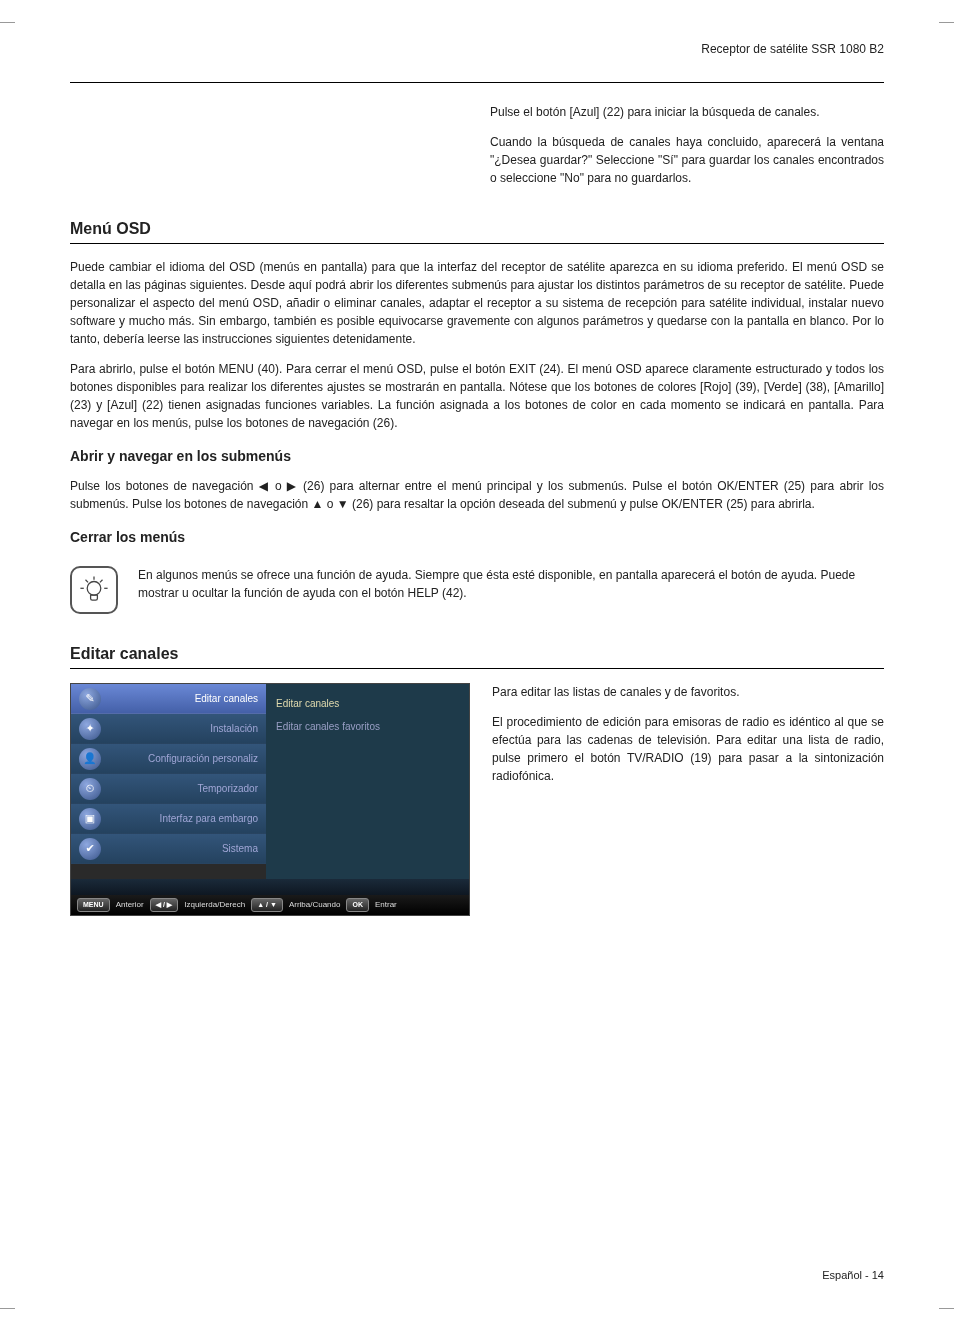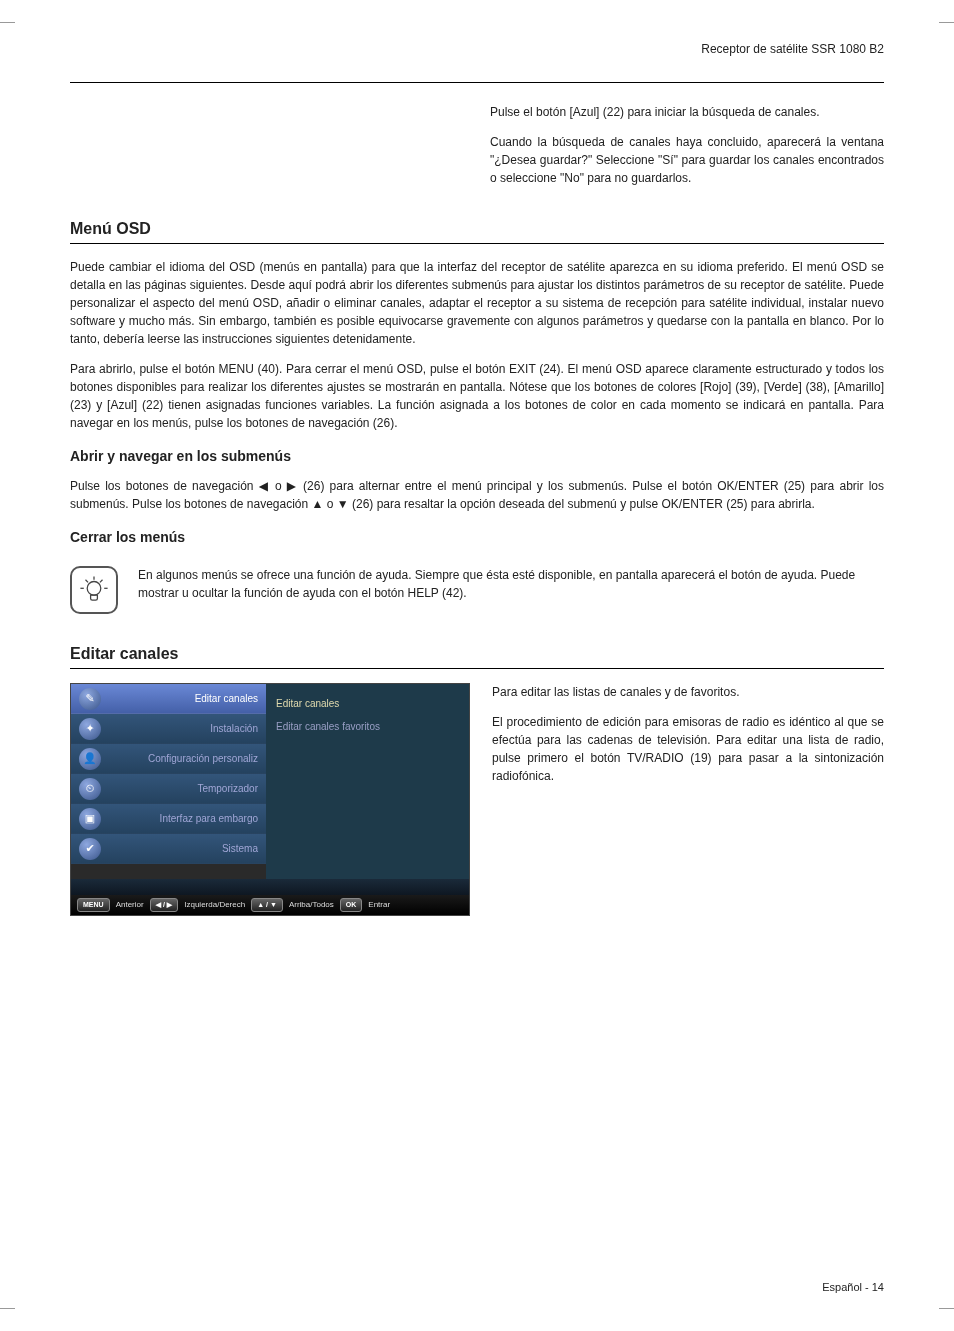--- a/index.html
+++ b/index.html
@@ -118,21 +118,21 @@
     padding: 1px 5px;
     border-radius: 3px;
     font-size: 7px;
     font-weight: bold;
     color: #fff;
   }
   .foot-label { font-size: 8px; }
 
   .page-footer {
     position: absolute;
-    bottom: 36px; right: 70px;
+    bottom: 48px; right: 70px;
     font-size: 11px;
   }
 </style>
 </head>
 <body>
 
 <div class="crop-mark crop-tl-h"></div>
 <div class="crop-mark crop-tr-h"></div>
 <div class="crop-mark crop-bl-h"></div>
 <div class="crop-mark crop-br-h"></div>
@@ -214,21 +214,21 @@
           <div class="r-item">Editar canales favoritos</div>
         </div>
       </div>
       <div class="osd-gap"></div>
       <div class="osd-footer">
         <span class="foot-badge">MENU</span>
         <span class="foot-label">Anterior</span>
         <span class="foot-badge">◀ / ▶</span>
         <span class="foot-label">Izquierda/Derech</span>
         <span class="foot-badge">▲ / ▼</span>
-        <span class="foot-label">Arriba/Todos</span>
+        <span class="foot-label">Arriba/Cuando</span>
         <span class="foot-badge">OK</span>
         <span class="foot-label">Entrar</span>
       </div>
     </div>
   </div>
   <div class="col-right">
     <p>Para editar las listas de canales y de favoritos.</p>
     <p>El procedimiento de edición para emisoras de radio es idéntico al que se efectúa para las cadenas de televisión. Para editar una lista de radio, pulse primero el botón TV/RADIO (19) para pasar a la sintonización radiofónica.</p>
   </div>
 </div>

